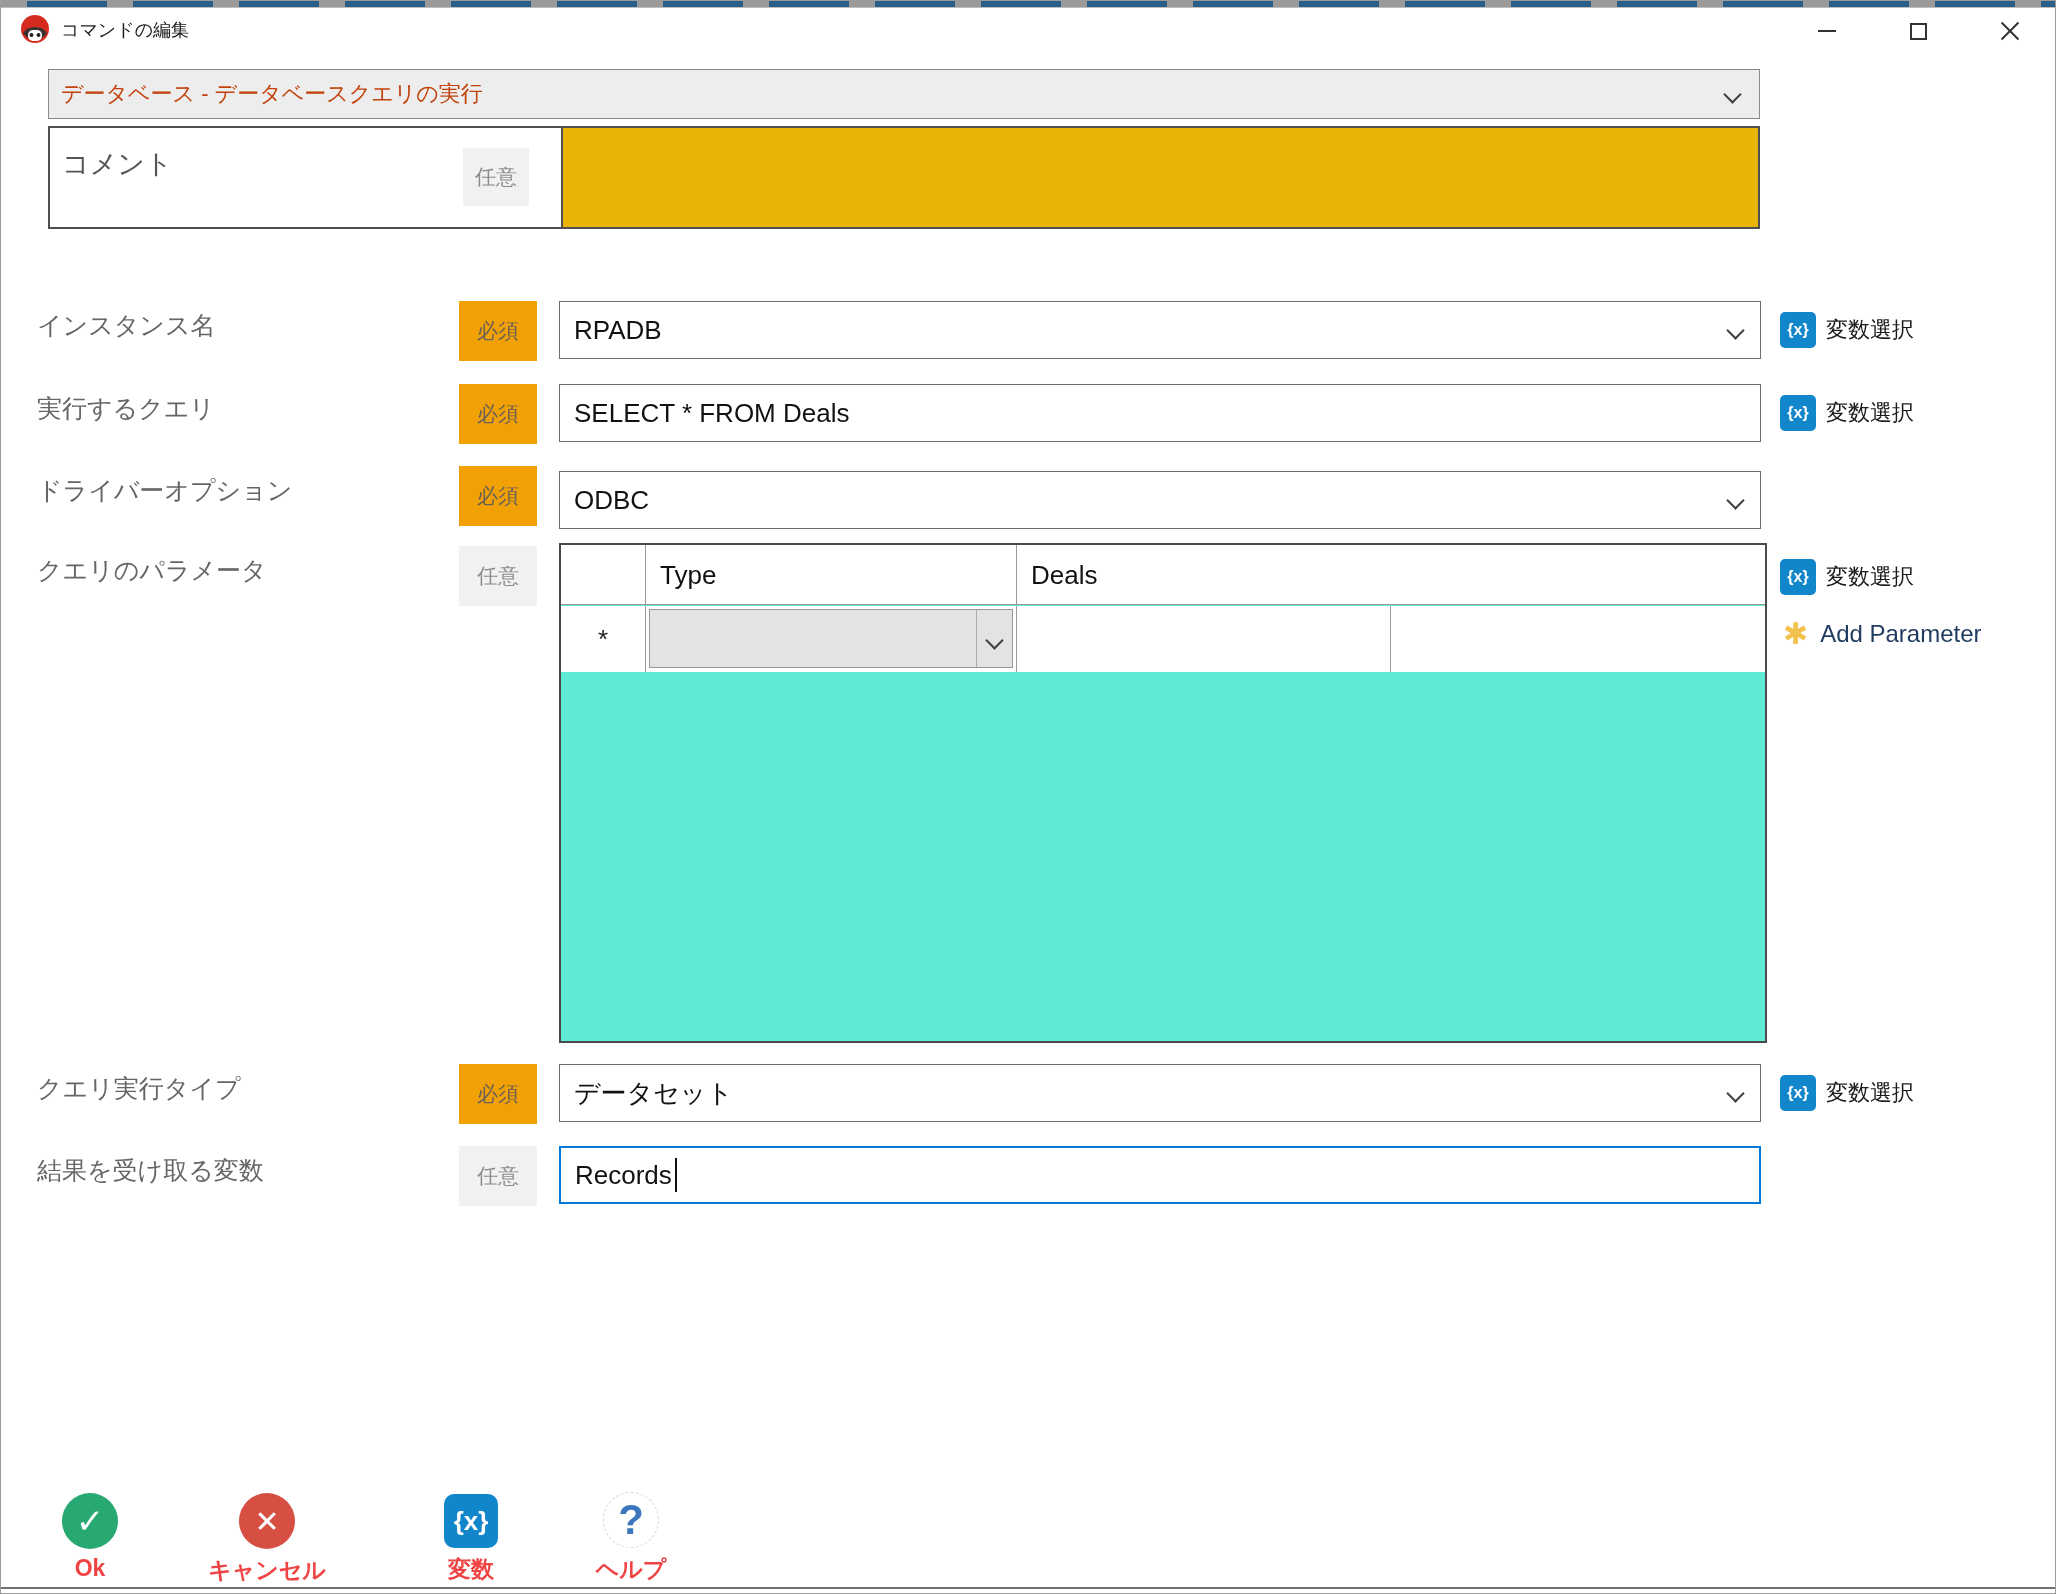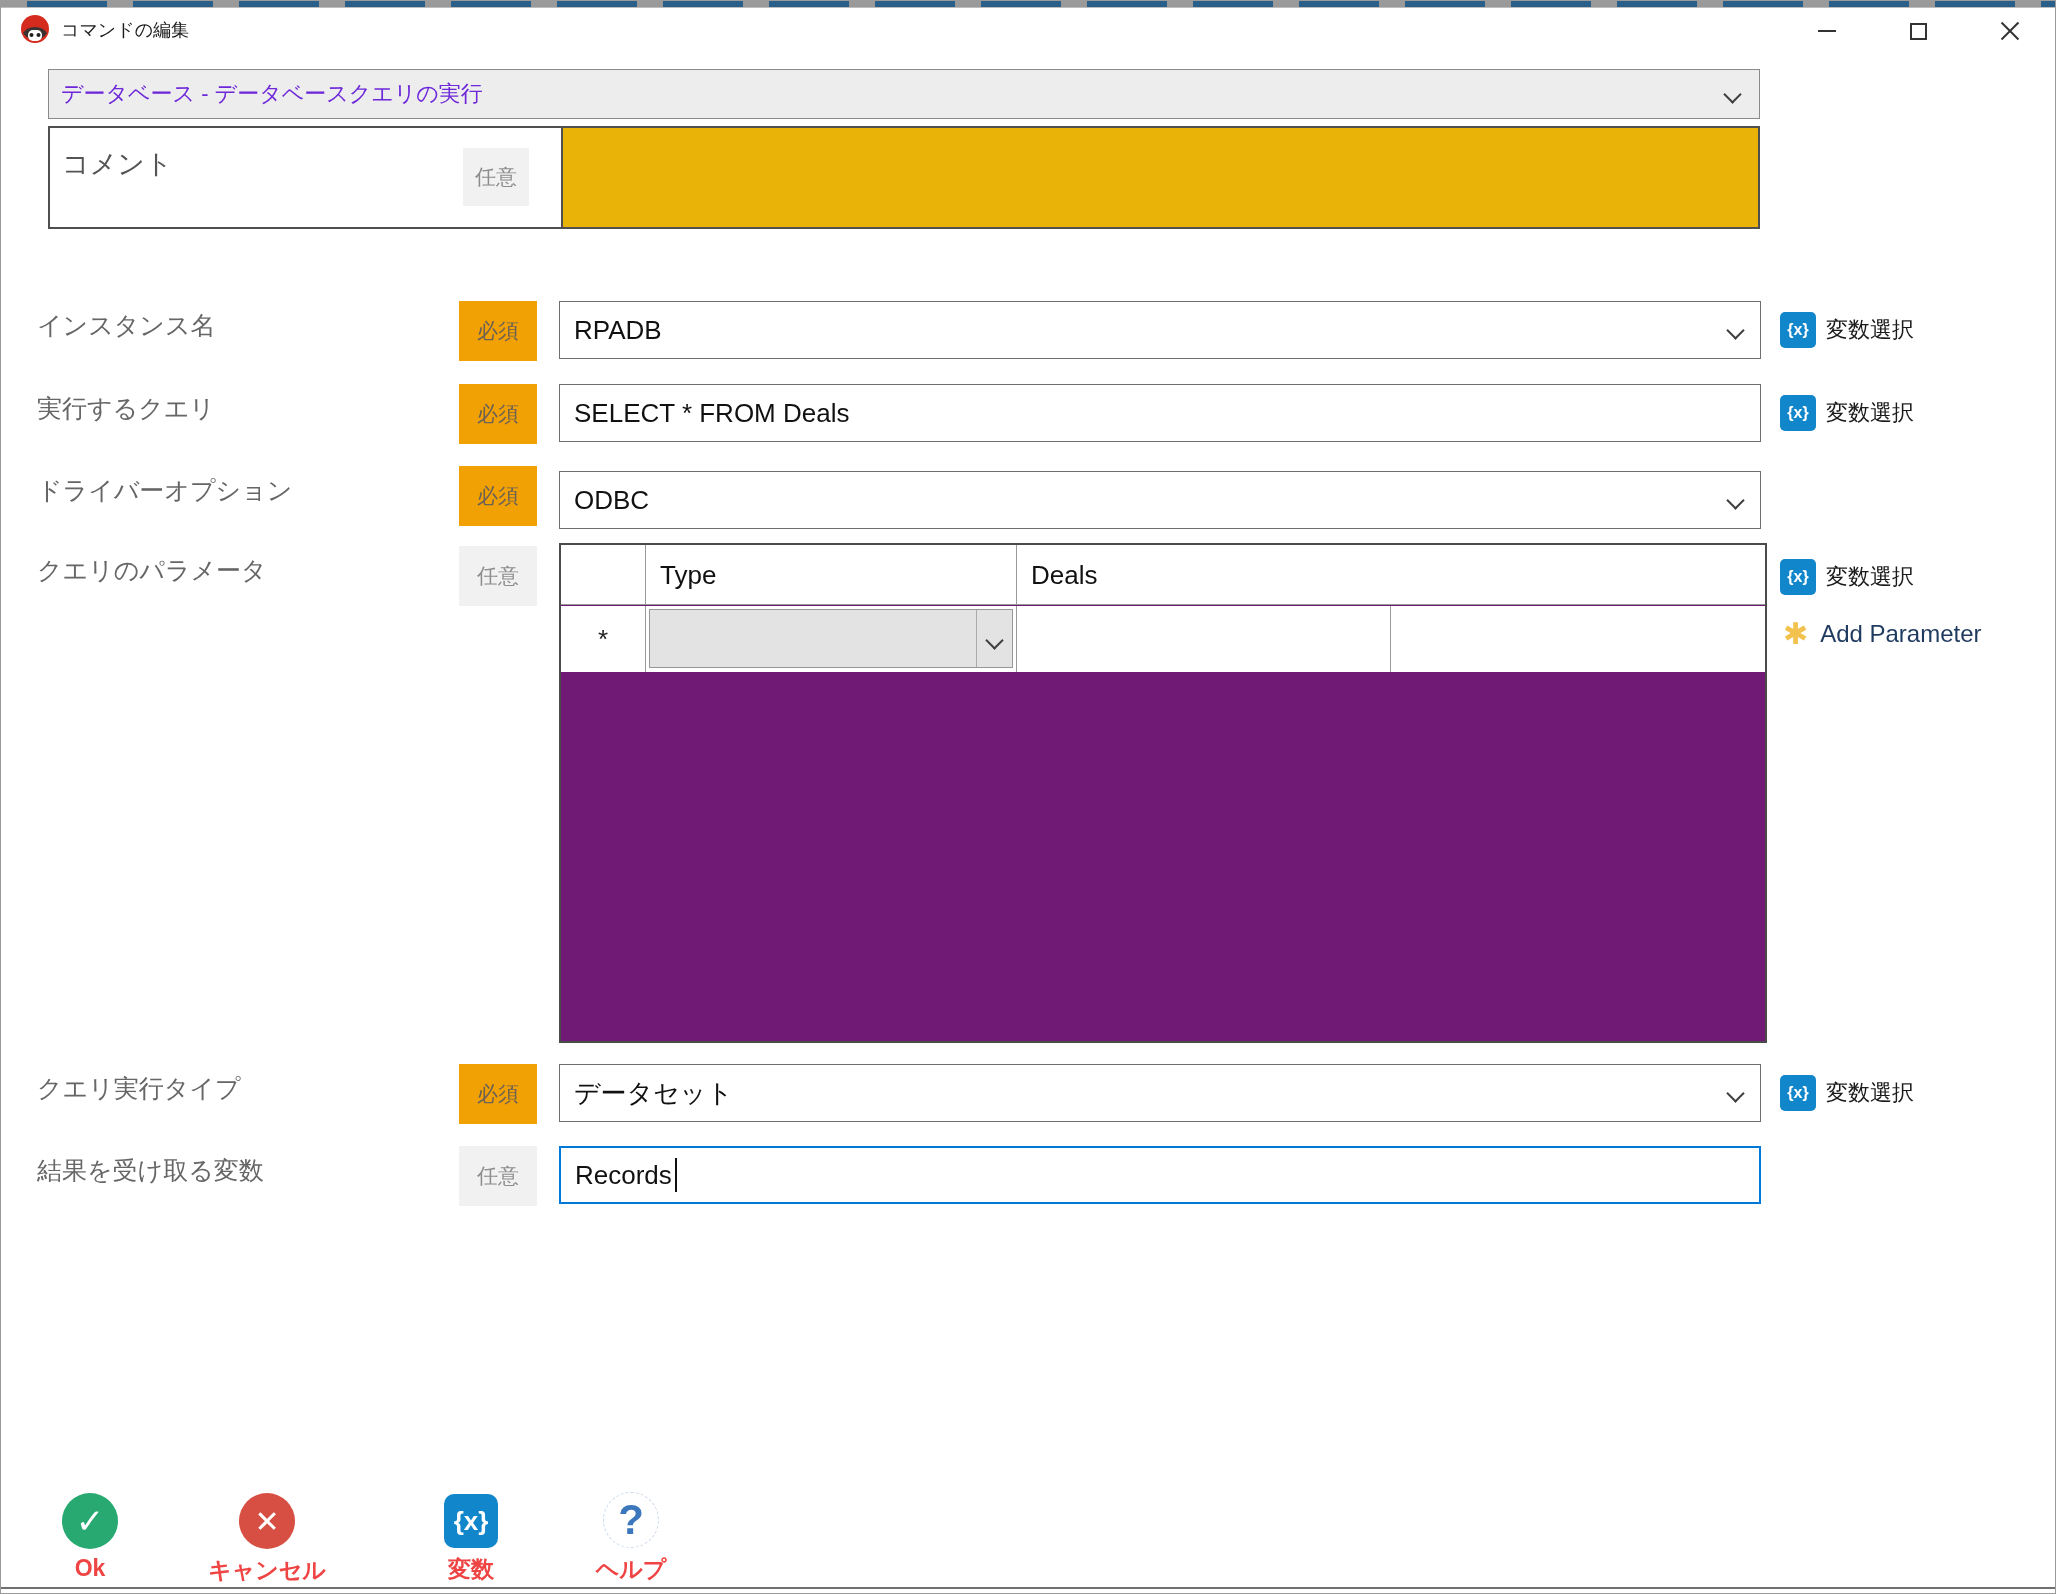--- a/index.html
+++ b/index.html
@@ -25,21 +25,21 @@
   .close-glyph::before, .close-glyph::after {
     content: ""; position: absolute; left: -1px; top: 9px; width: 24px; height: 2px; background: #333;
   }
   .close-glyph::before { transform: rotate(45deg); }
   .close-glyph::after { transform: rotate(-45deg); }
   
   .command-select {
     left: 47px; top: 68px; width: 1712px; height: 50px;
     background: #ededed; border: 1px solid #8a8a8a;
     display: flex; align-items: center; padding-left: 12px;
-    font-size: 22px; color: #6d28d9;
+    font-size: 22px; color: #c2410c;
   }
   .chev {
     position: absolute; width: 13px; height: 13px;
     border-right: 2px solid #3f3f3f; border-bottom: 2px solid #3f3f3f;
     transform: rotate(45deg);
   }
   
   .comment-outer { left: 47px; top: 125px; width: 1712px; height: 103px; border: 2px solid #4f4f4f; background: #eab308; }
   .comment-labelbox {
     position: absolute; left: -2px; top: -2px; width: 515px; height: 103px;
@@ -67,21 +67,21 @@
   .caret { display: inline-block; width: 2px; height: 34px; background: #111; margin-left: 3px; vertical-align: middle; }
   
   .varsel { display: flex; align-items: center; gap: 10px; cursor: pointer; }
   .vx-icon {
     width: 36px; height: 36px; border-radius: 5px; background: #1286cb;
     color: #fff; font-weight: bold; font-size: 16px;
     display: flex; align-items: center; justify-content: center;
   }
   .varsel-label { font-size: 22px; color: #1a1a1a; }
   
-  .ptable { left: 558px; top: 542px; width: 1208px; height: 500px; border: 2px solid #4a4a4a; background: #701a75; }
+  .ptable { left: 558px; top: 542px; width: 1208px; height: 500px; border: 2px solid #4a4a4a; background: #5eead4; }
   .pt-header { position: absolute; left: 0; top: 0; width: 1204px; height: 60px; background: #fff; border-bottom: 1px solid #9a9a9a; }
   .pt-hcell { position: absolute; top: 0; height: 60px; display: flex; align-items: center; padding-left: 14px; font-size: 26px; color: #111; border-left: 1px solid #9a9a9a; }
   .pt-row { position: absolute; left: 0; top: 61px; width: 1204px; height: 66px; background: #fff; }
   .pt-cell { position: absolute; top: 0; height: 66px; background: #fff; border-left: 1px solid #9a9a9a; }
   .rowhdr { display: flex; align-items: center; justify-content: center; font-size: 26px; color: #222; border-left: none; }
   .type-combo {
     position: absolute; left: 3px; top: 3px; right: 3px; bottom: 4px;
     background: #e3e3e3; border: 1px solid #979797;
   }
   .type-combo .btn { position: absolute; right: 0; top: 0; width: 36px; height: 100%; border-left: 1px solid #ababab; }

